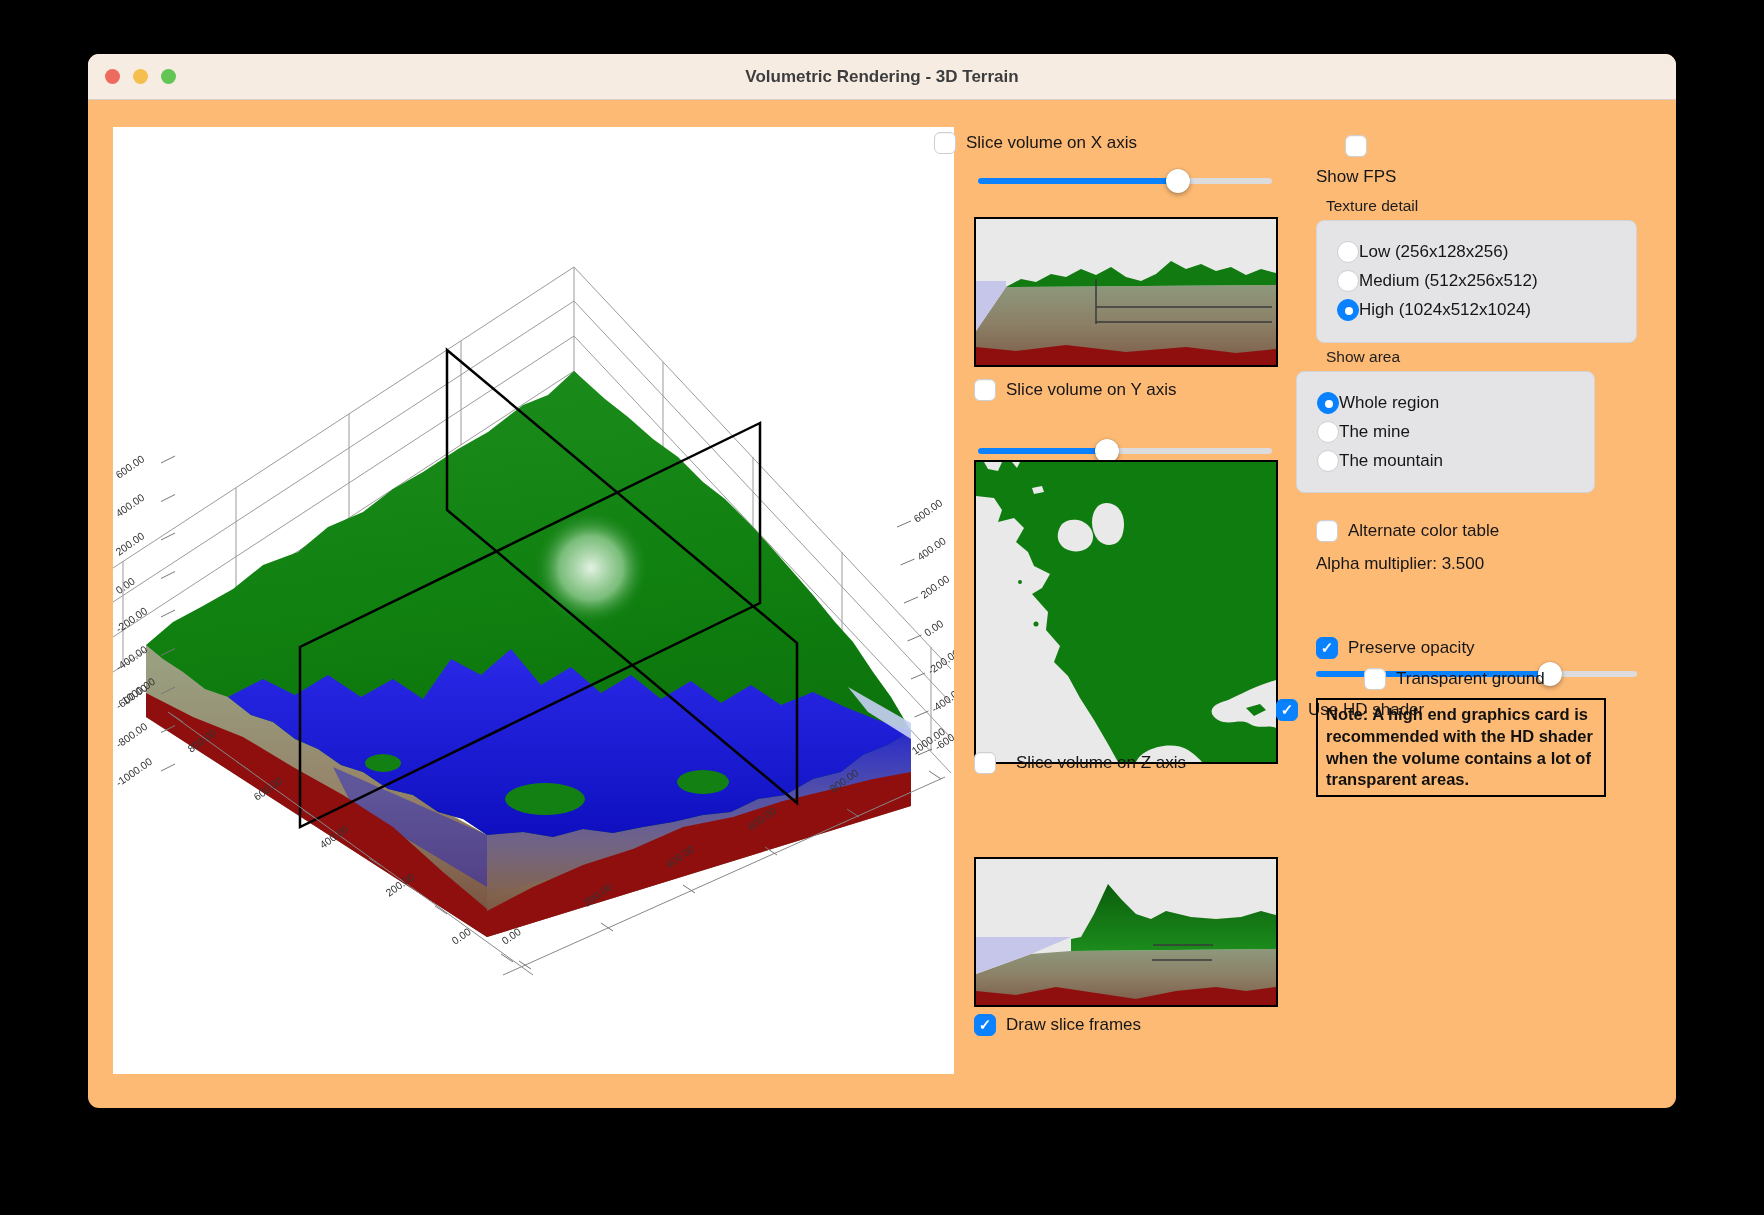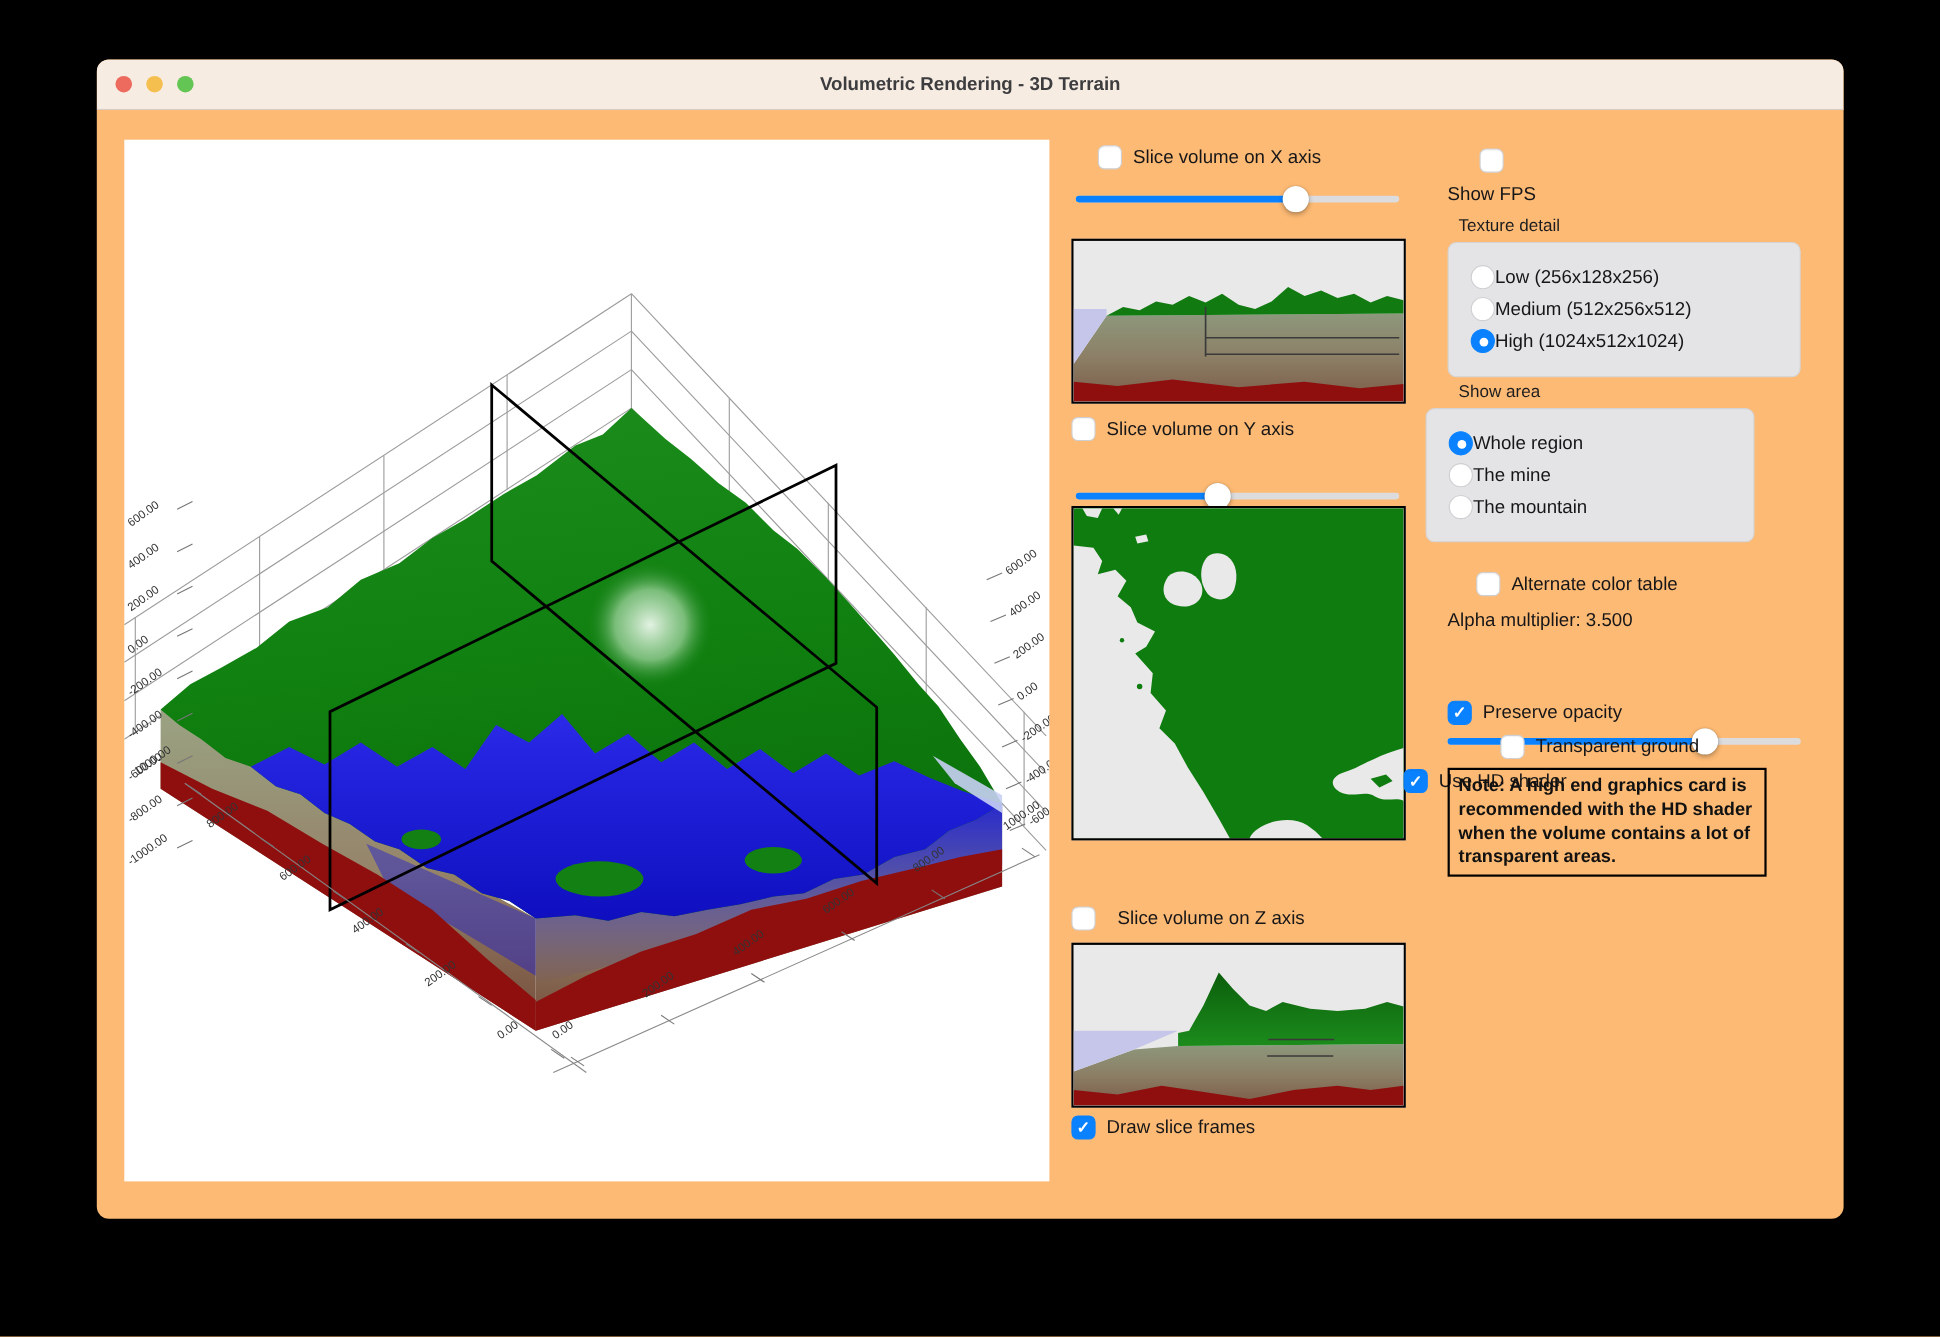--- a/index.html
+++ b/index.html
@@ -214,21 +214,21 @@
           <text x="638" y="704" transform="rotate(-35 638 704)" class="axlab">600.00</text>
           <line x1="652" y1="720" x2="664" y2="728" class="axtick"></line>
           <text x="720" y="666" transform="rotate(-35 720 666)" class="axlab">800.00</text>
           <line x1="734" y1="682" x2="746" y2="690" class="axtick"></line>
           <text x="802" y="628" transform="rotate(-35 802 628)" class="axlab">1000.00</text>
           <line x1="816" y1="644" x2="828" y2="652" class="axtick"></line>
         </g>
     </svg>
   </div>
 
-  <div class="abs cb-row" style="left:910px;top:76px;">
+  <div class="abs cb-row" style="left:846px;top:76px;">
     <span class="cb"></span>
     <span class="ctl-label">Slice volume on X axis</span>
   </div>
   <div class="abs slider" style="left: 890px; top: 115px; width: 294px; --val: 68%;">
     <div class="track"></div>
     <div class="fill"></div>
     <div class="thumb"></div>
   </div>
 
   <div class="abs preview" style="left:886px;top:163px;width:300px;height:146px;">
@@ -273,21 +273,21 @@
       <path d="M122,44 C114,52 114,68 122,78 C130,86 142,84 146,74 C150,62 148,50 140,44 C134,40 127,40 122,44 Z" fill="#e9e9e9"></path>
       <path d="M56,26 l10,-2 2,6 -10,2 Z" fill="#e9e9e9"></path>
       <path d="M300,218 C272,226 260,236 246,240 C234,244 232,252 242,258 C254,264 264,256 274,262 C284,268 292,262 300,266 Z" fill="#e9e9e9"></path>
       <path d="M160,300 C166,286 196,278 212,288 C220,293 226,300 226,300 Z" fill="#e9e9e9"></path>
       <path d="M270,246 l14,-4 6,6 -12,6 Z" fill="#0f7c10"></path>
       <circle cx="60" cy="162" r="2.5" fill="#0f7c10"></circle>
       <circle cx="44" cy="120" r="2" fill="#0f7c10"></circle>
     </svg>
   </div>
 
-  <div class="abs cb-row" style="left:886px;top:768px;gap:20px;">
+  <div class="abs cb-row" style="left:886px;top:696px;gap:20px;">
     <span class="cb"></span>
     <span class="ctl-label">Slice volume on Z axis</span>
   </div>
   <div class="abs slider" style="left: 890px; top: 757px; width: 294px; --val: 45%;">
     <div class="track"></div>
     <div class="fill"></div>
     <div class="thumb"></div>
   </div>
 
   <div class="abs preview" style="left:886px;top:803px;width:300px;height:146px;">
@@ -350,21 +350,21 @@
     <div class="radio-row">
       <span class="radio"></span>
       <span class="ctl-label">The mine</span>
     </div>
     <div class="radio-row">
       <span class="radio"></span>
       <span class="ctl-label">The mountain</span>
     </div>
   </div>
 
-  <div class="abs cb-row" style="left:1228px;top:464px;margin-left:26px;">
+  <div class="abs cb-row" style="left:1228px;top:464px;">
     <span class="cb"></span>
     <span class="ctl-label">Alternate color table</span>
   </div>
 
   <div class="abs ctl-label" style="left:1228px;top:500px;">Alpha multiplier: 3.500</div>
   <div class="abs slider" style="left: 1228px; top: 536px; width: 321px; --val: 73%;">
     <div class="track"></div>
     <div class="fill"></div>
     <div class="thumb"></div>
   </div>

